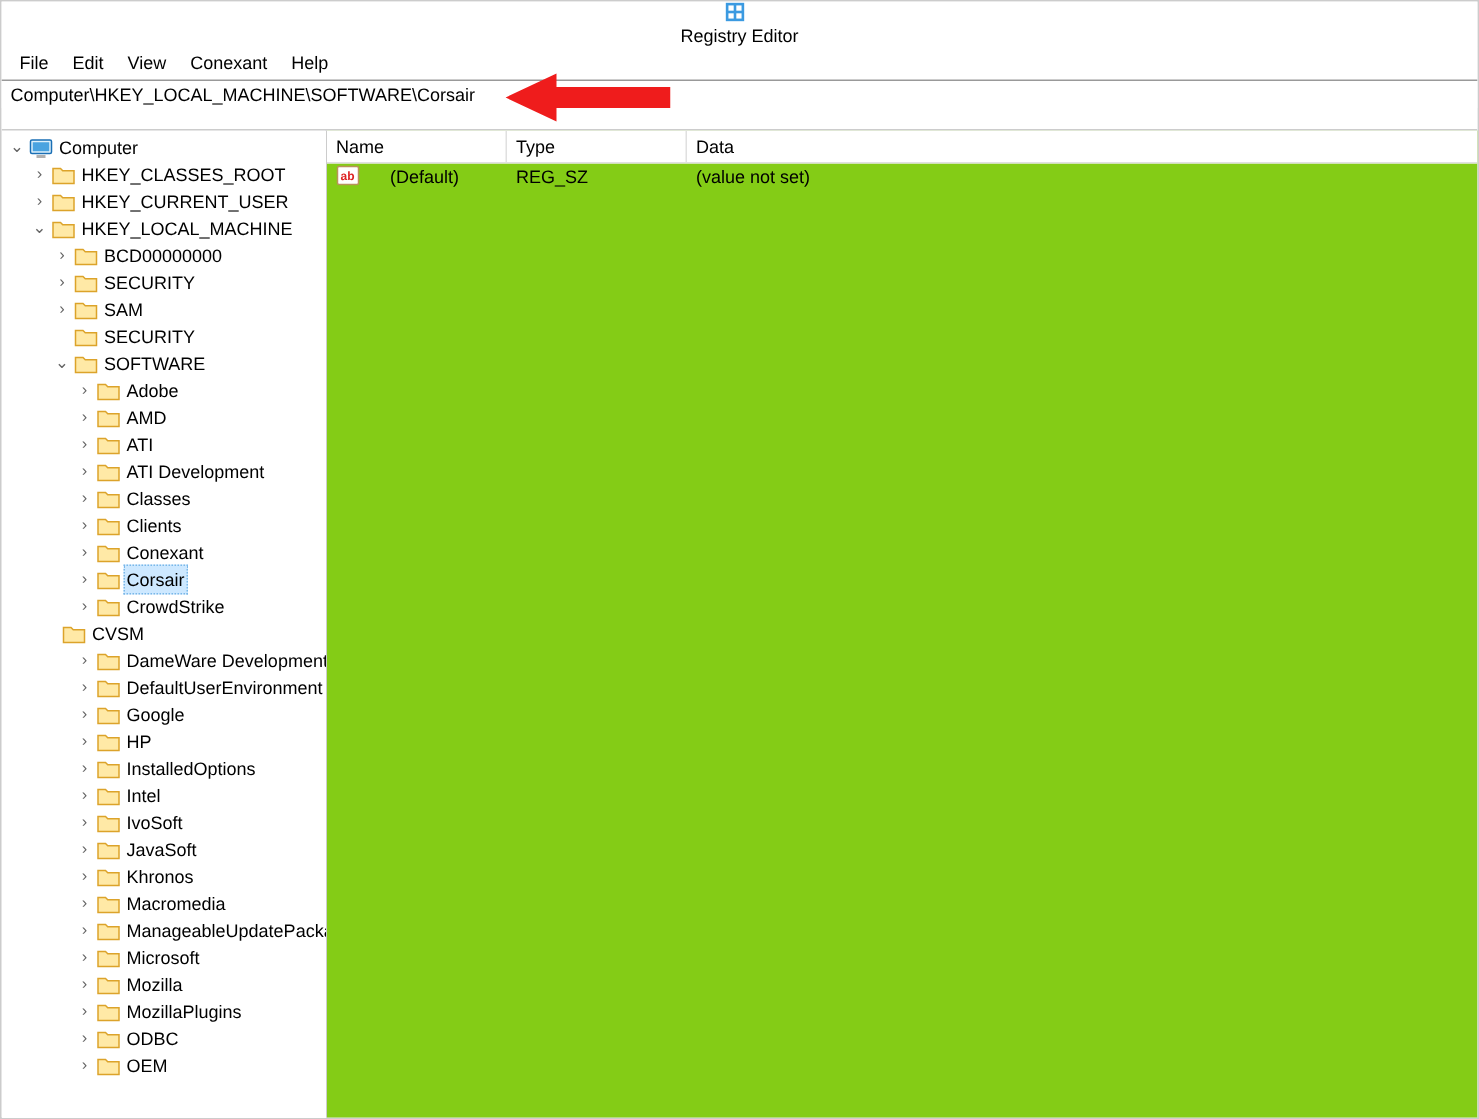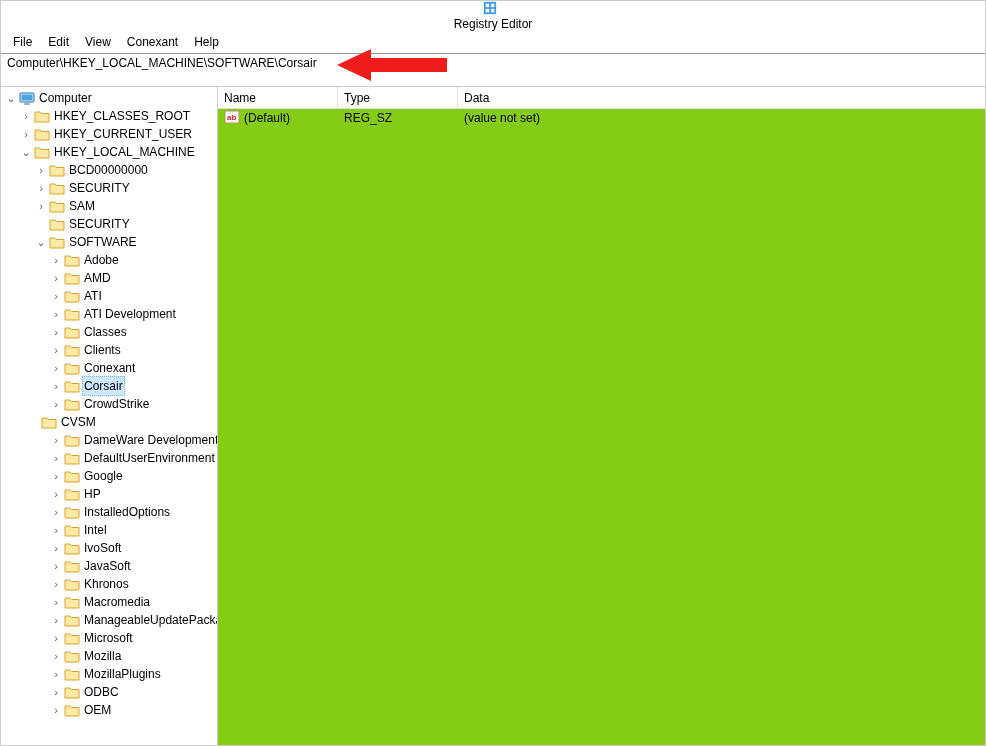--- a/index.html
+++ b/index.html
@@ -20,21 +20,21 @@
 .node-icon { width: 16px; height: 16px; display: inline-flex; align-items: center; justify-content: center; margin: 0 2px; }
 .node-label { padding: 0 2px; }
 .node-label.selected { background: #cde8ff; border: 1px dotted #7ab7e8; padding: 0 1px; }
 .list-pane { flex: 1; overflow: auto; background: #84cc16; }
 .list-header { display: flex; border-bottom: 1px solid #e0e0e0; height: 22px; align-items: center; user-select: none; position: sticky; top: 0; background: #fff; }
 .list-col { padding: 2px 6px; border-right: 1px solid #e0e0e0; height: 100%; display: flex; align-items: center; cursor: pointer; }
 .col-name { width: 120px; }
 .col-type { width: 120px; }
 .col-data { flex: 1; border-right: none; }
 .list-row { display: flex; height: 18px; align-items: center; cursor: pointer; }
-.cell { padding: 0 6px; display: flex; align-items: center; gap: 4px; }
+.cell { padding: 0 6px; display: flex; align-items: center; gap: 20px; }
 .cell.col-name { width: 120px; }
 .cell.col-type { width: 120px; }
 .cell.col-data { flex: 1; }
 
 .folder-svg { width: 16px; height: 14px; }
 .computer-svg { width: 16px; height: 14px; }
 .string-svg { width: 16px; height: 16px; }
 
 .tree-pane::-webkit-scrollbar { height: 17px; }
 .tree-pane::-webkit-scrollbar-track { background: #f0f0f0; }

